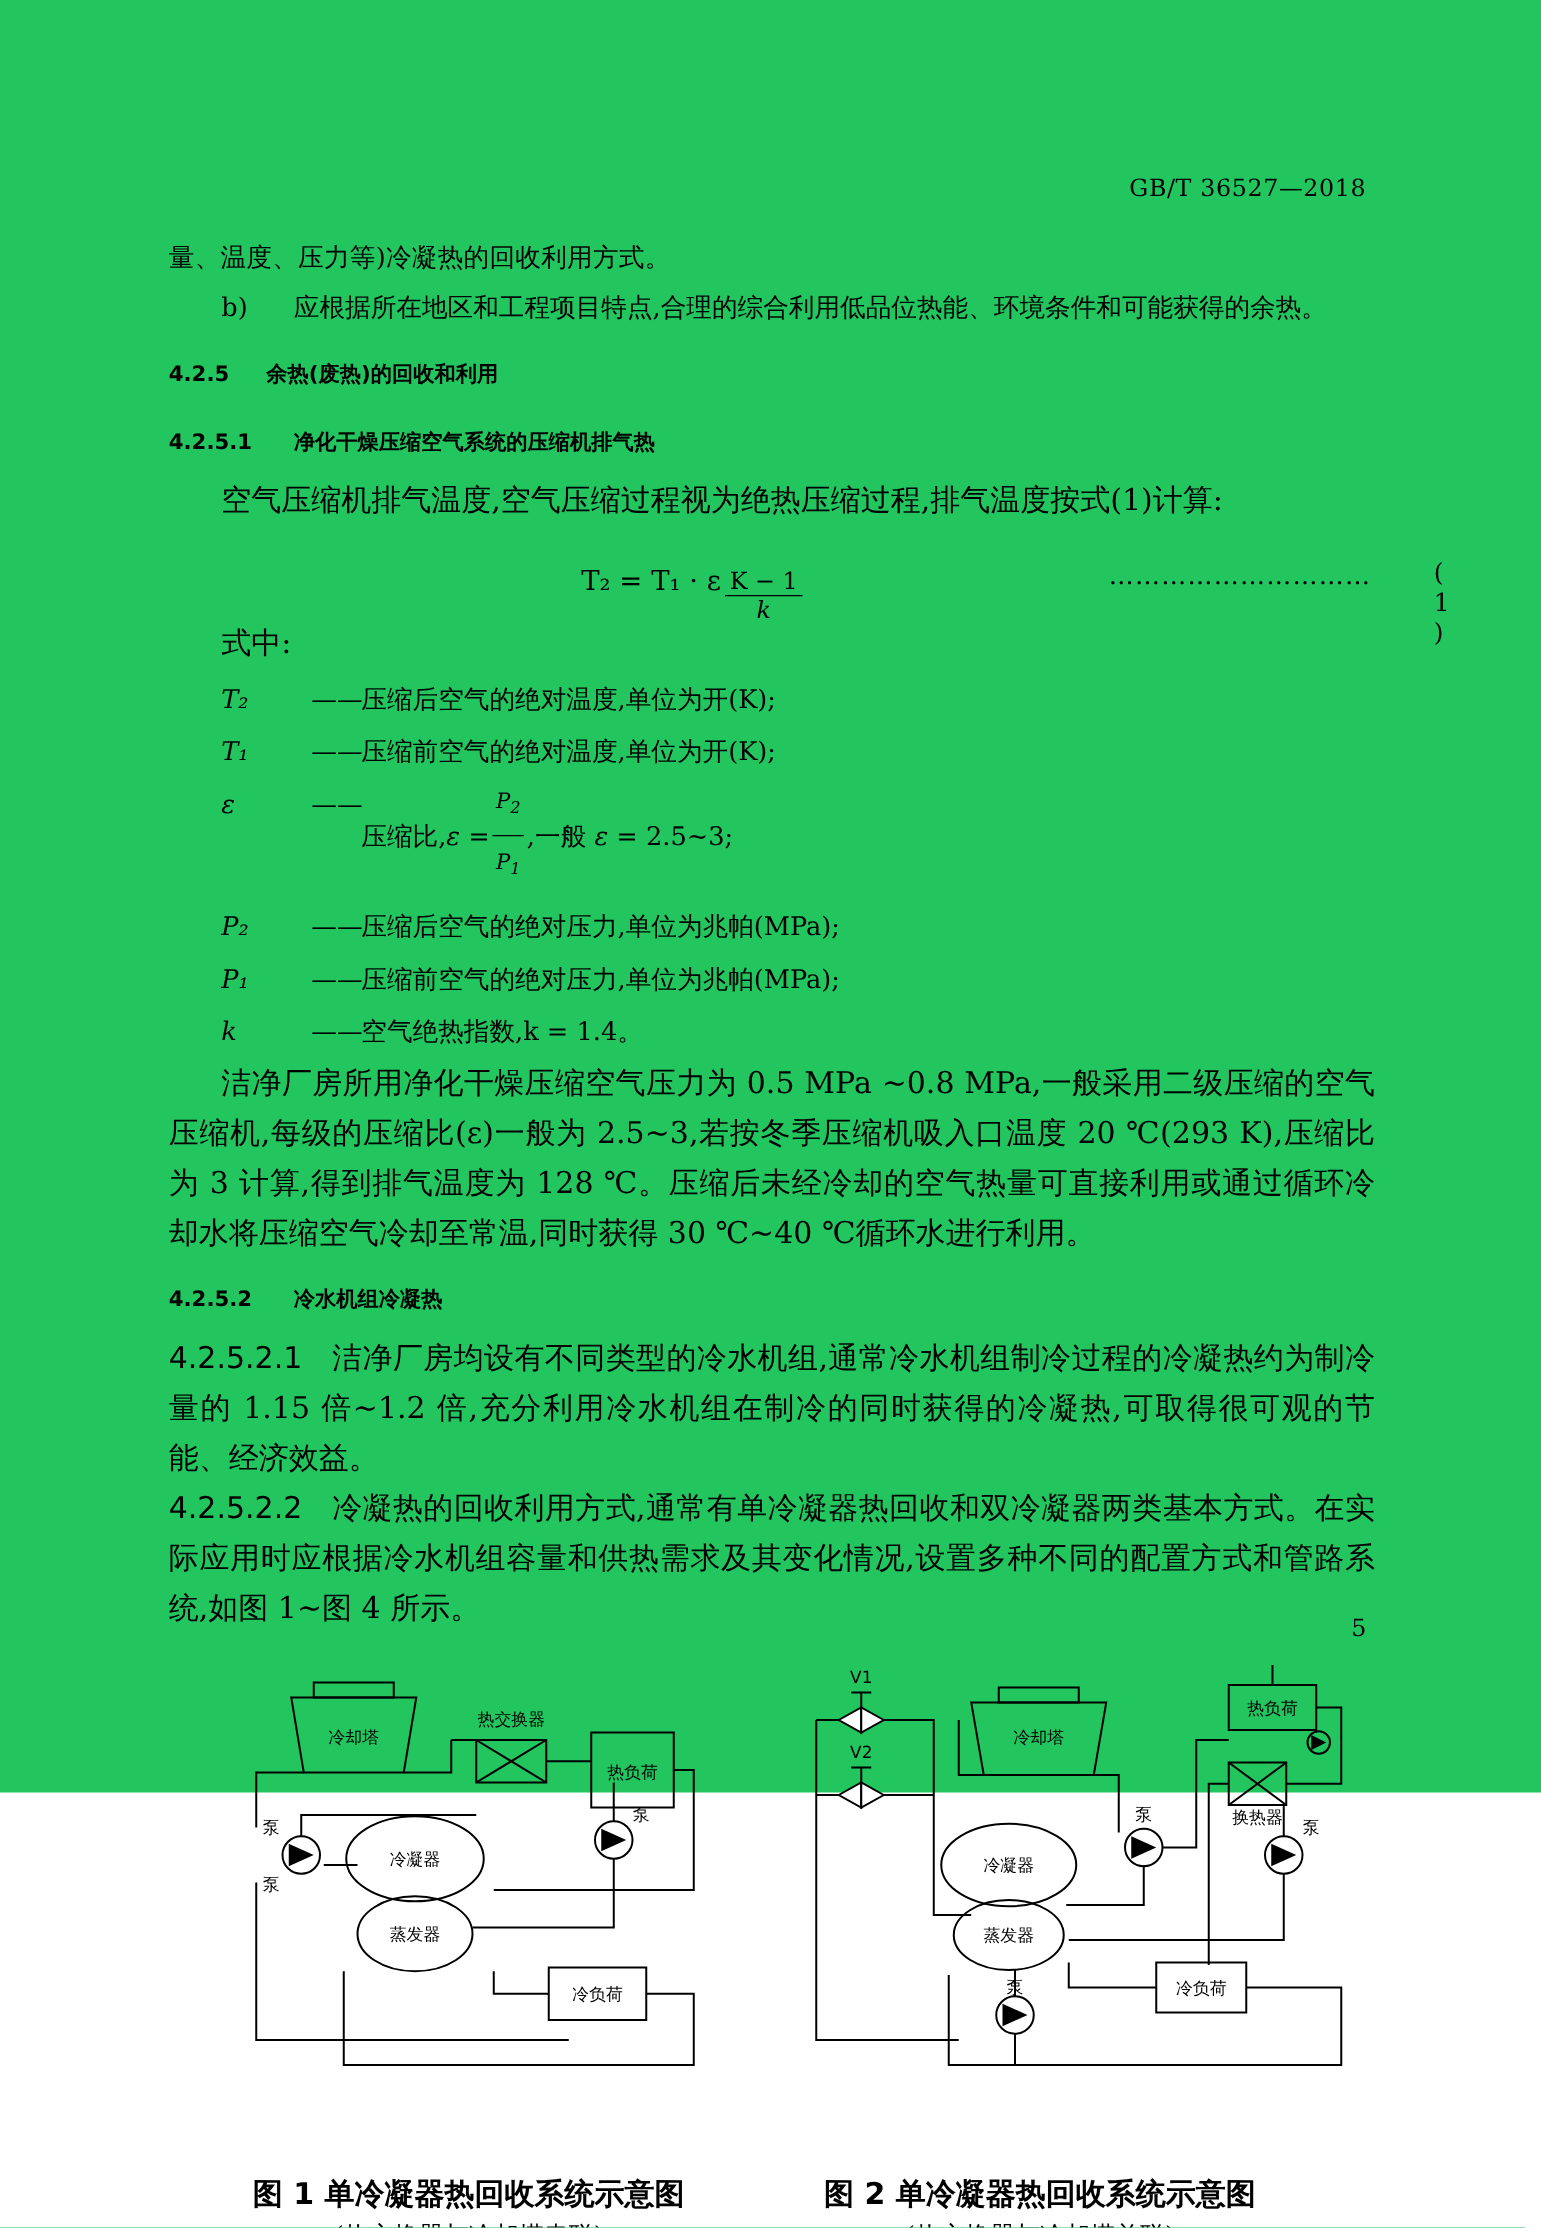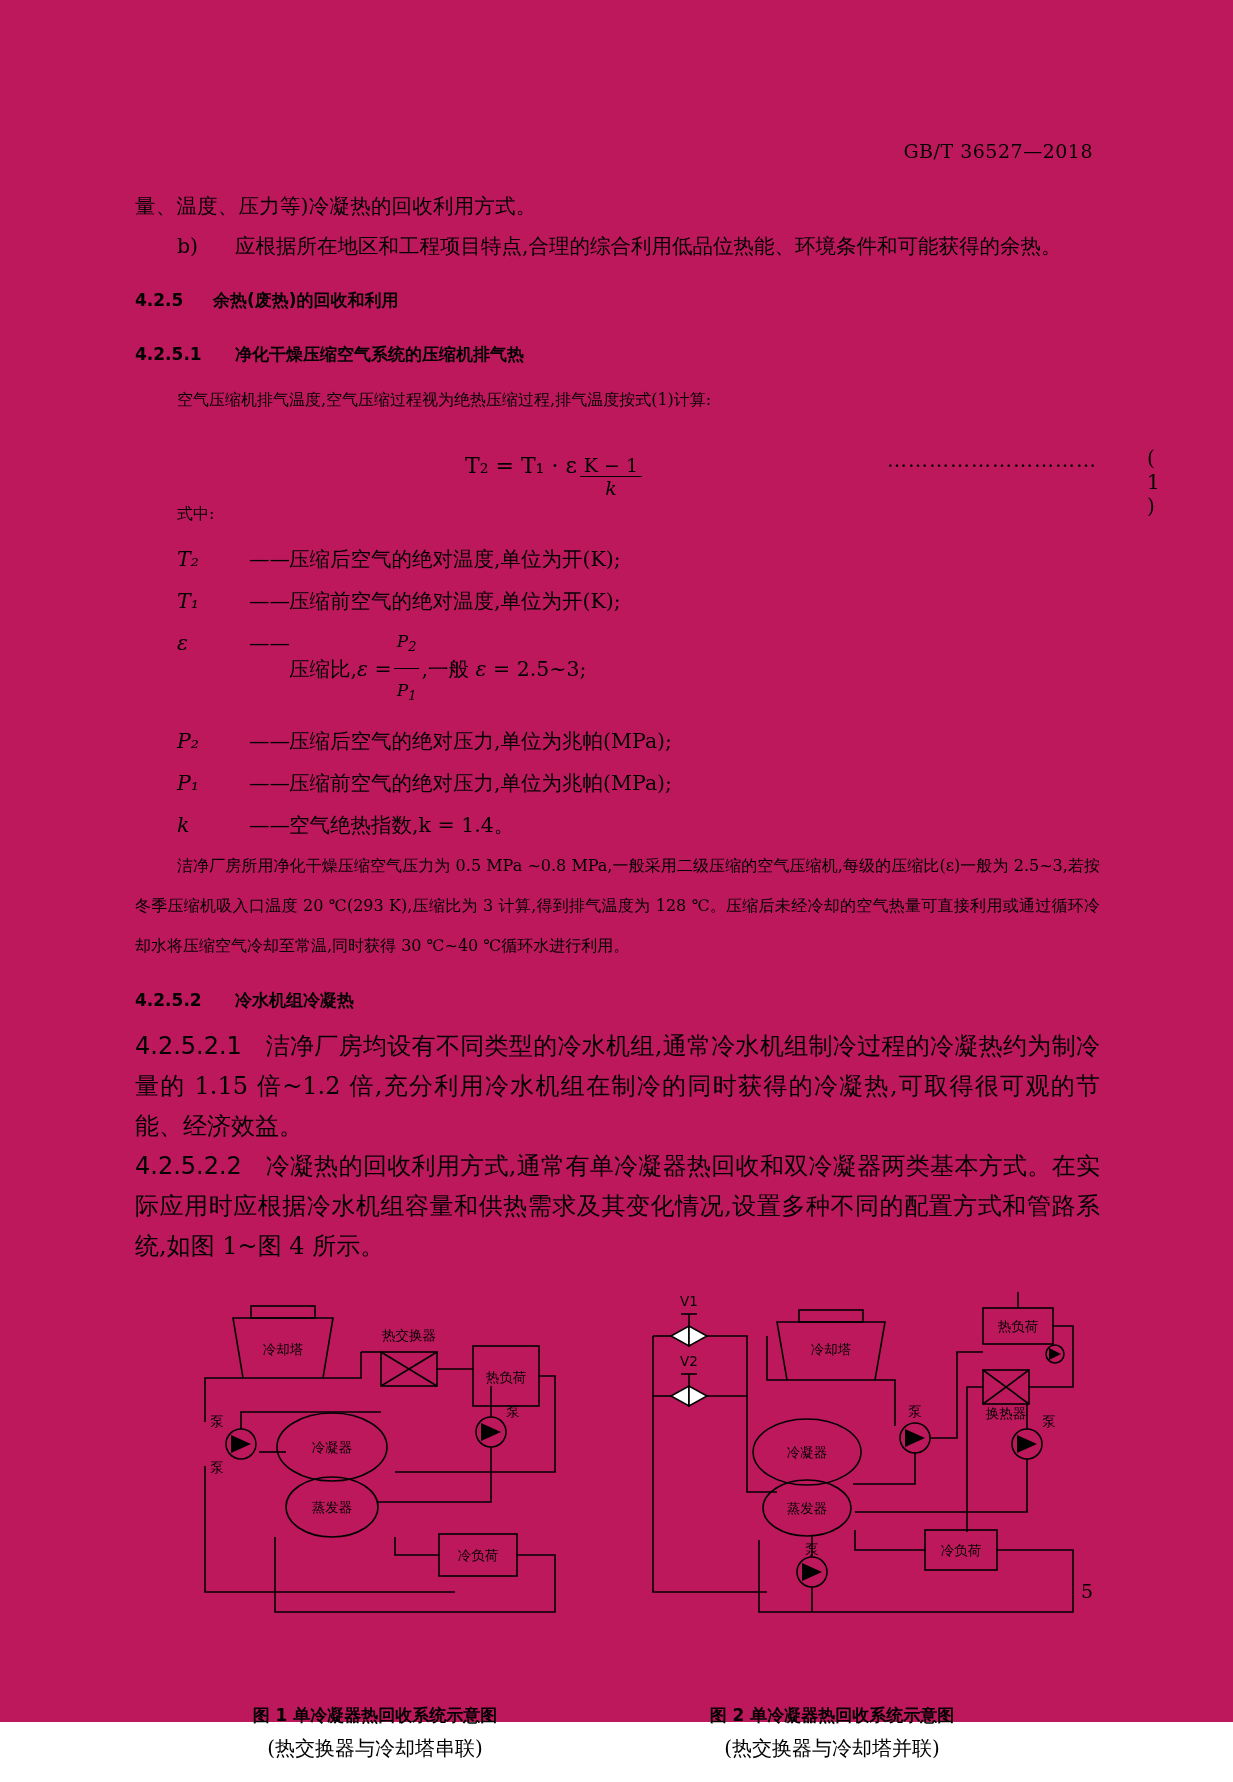--- a/index.html
+++ b/index.html
@@ -7,22 +7,22 @@
     width:1233px; height:1782px;
     background:#ffffff;
     font-family:"DejaVu Serif", serif;
     color:#000;
     position:relative;
     overflow:hidden;
   }
   .page {
     position:absolute;
     left:0; top:0;
-    width:1233px; height:1722px;
-    background:#be185d;
+    width:1233px; height:1434px;
+    background:#22c55e;
     text-decoration:underline;
   }
   .header-std {
     position:absolute;
     right:140px;
     top:140px;
     font-size:19px;
     letter-spacing:0.5px;
     font-family:"DejaVu Serif", serif;
   }
@@ -31,21 +31,21 @@
     left:135px;
     top:186px;
     width:965px;
   }
   .line {
     font-size:20.5px;
     line-height:40px;
     letter-spacing:0.2px;
   }
   .para {
-    font-size:16px;
+    font-size:24px;
     line-height:40px;
     text-align:justify;
     margin:0;
   }
   .para-ind { text-indent:42px; }
   .hang {
     display:flex;
     font-size:20.5px;
     line-height:40px;
   }
@@ -135,21 +135,21 @@
     position:relative;
     margin-top:6px;
     height:76px;
   }
   .figcap {
     position:absolute;
     text-align:center;
     font-size:20px;
     font-family:"DejaVu Sans", sans-serif;
   }
-  .figcap .t1 { font-weight:bold; font-size:17px; line-height:34px; }
+  .figcap .t1 { font-weight:bold; font-size:24px; line-height:34px; }
   .figcap .t2 { font-weight:normal; font-size:20px; line-height:32px; font-family:"DejaVu Serif", serif;}
   .pagenum {
     position:absolute;
     right:140px;
     bottom:120px;
     font-size:19px;
   }
   svg text { font-family:"DejaVu Sans", sans-serif; }
 </style>
 </head>

